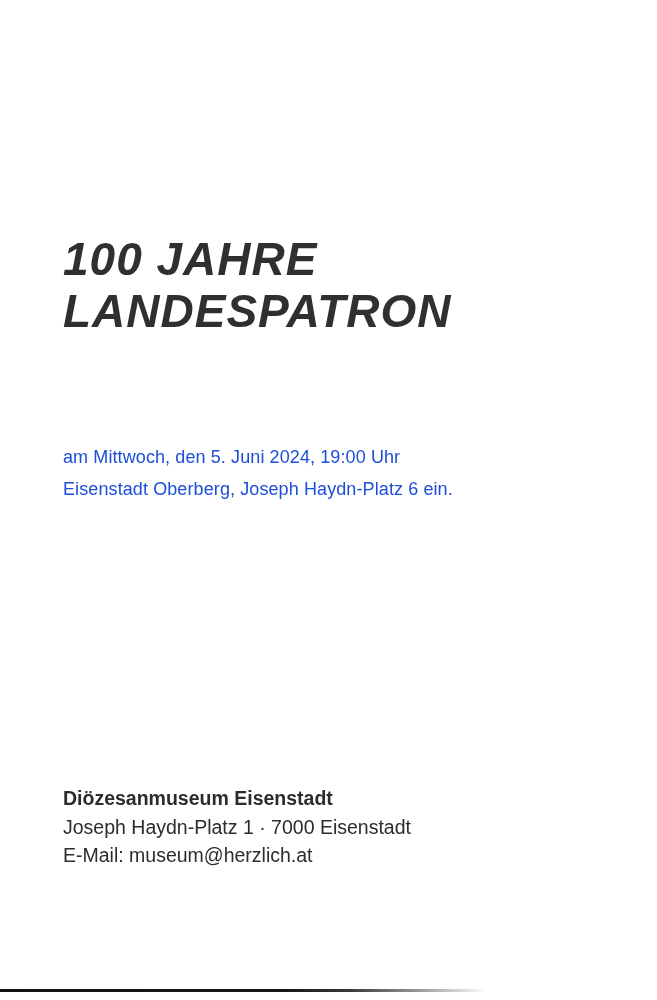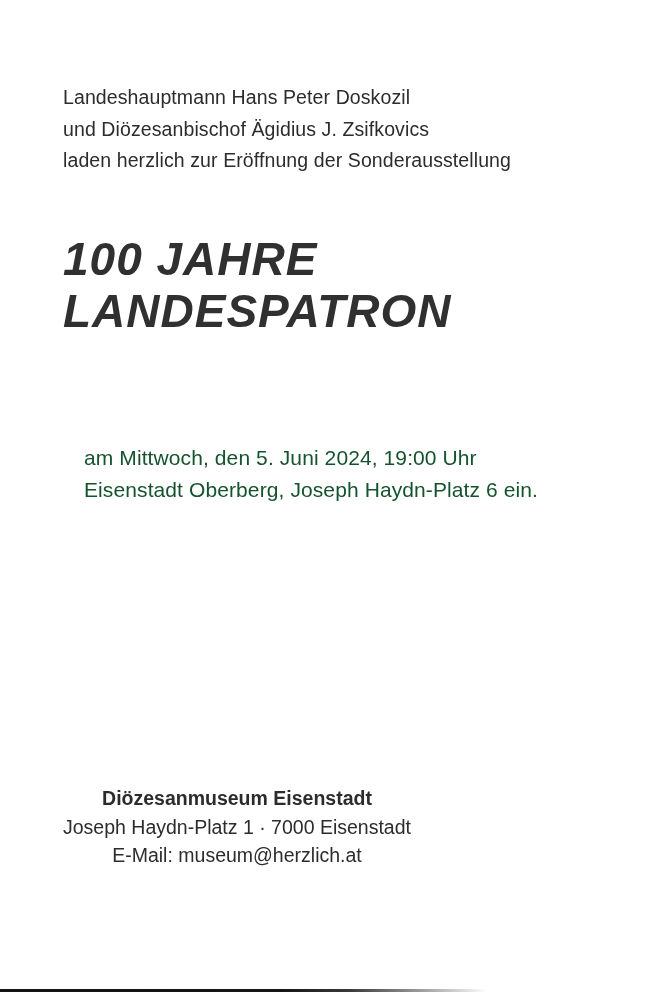--- a/index.html
+++ b/index.html
@@ -38,42 +38,40 @@
     letter-spacing: 1px;
     color: #303030;
   }
   .exhibition-title span {
     display: block;
   }
   .event-details {
     position: absolute;
     left: 63px;
     top: 442px;
-    font-size: 21px;
+    font-size: 18px;
     line-height: 31.5px;
-    color: #14532d;
+    color: #1d4ed8;
     letter-spacing: 0.1px;
-    margin-left: 21px;
   }
   .registration-note {
     position: absolute;
     left: 63px;
     top: 746px;
     font-size: 19.5px;
     line-height: 28px;
     color: #2c2c2c;
   }
   .contact-block {
     position: absolute;
     left: 63px;
     top: 784px;
     font-size: 19.5px;
     line-height: 28.6px;
     color: #2c2c2c;
-    text-align: center;
   }
   .contact-name {
     font-weight: 700;
   }
   .bottom-edge {
     position: absolute;
     left: 0;
     top: 989px;
     width: 487px;
     height: 3px;
@@ -83,25 +81,20 @@
       #3a3a3a 72%,
       #9a9a9a 86%,
       rgba(190,190,190,0) 100%);
   }
 </style>
 </head>
 <body>
 
 <div class="page">
 
-  <div class="intro">
-    <div>Landeshauptmann Hans Peter Doskozil</div>
-    <div>und Diözesanbischof Ägidius J. Zsifkovics</div>
-    <div>laden herzlich zur Eröffnung der Sonderausstellung</div>
-  </div>
 
   <h1 class="exhibition-title">
     <span>100 JAHRE</span>
     <span>LANDESPATRON</span>
   </h1>
 
   <div class="event-details">
     <div>am Mittwoch, den 5. Juni 2024, 19:00 Uhr</div>
     <div>Eisenstadt Oberberg, Joseph Haydn-Platz 6 ein.</div>
   </div>

